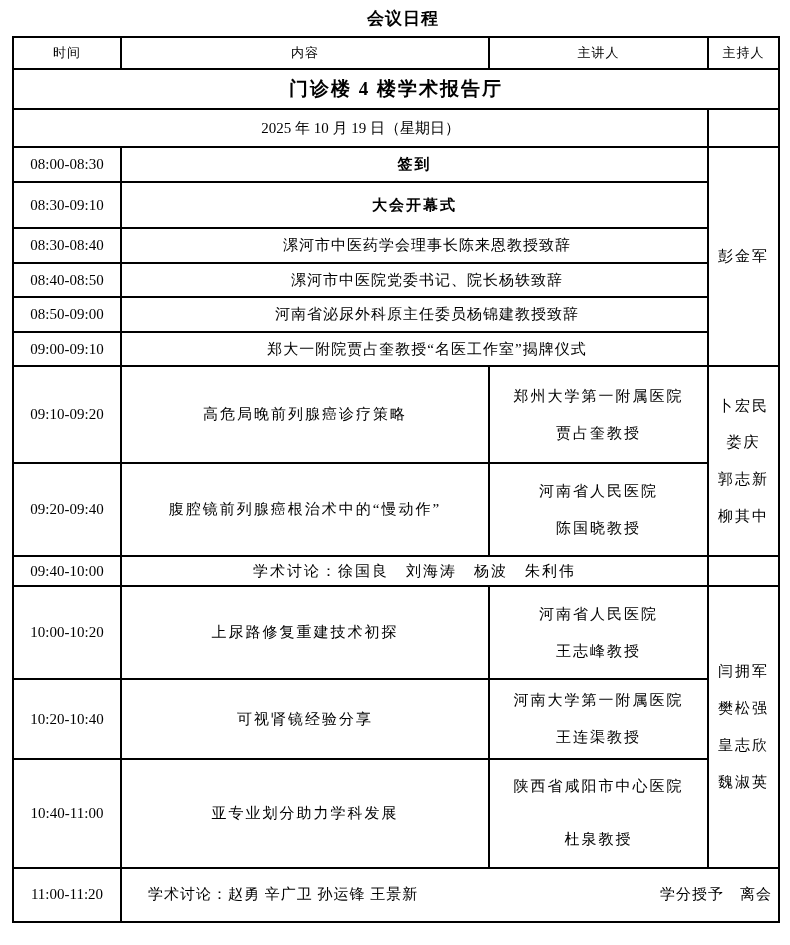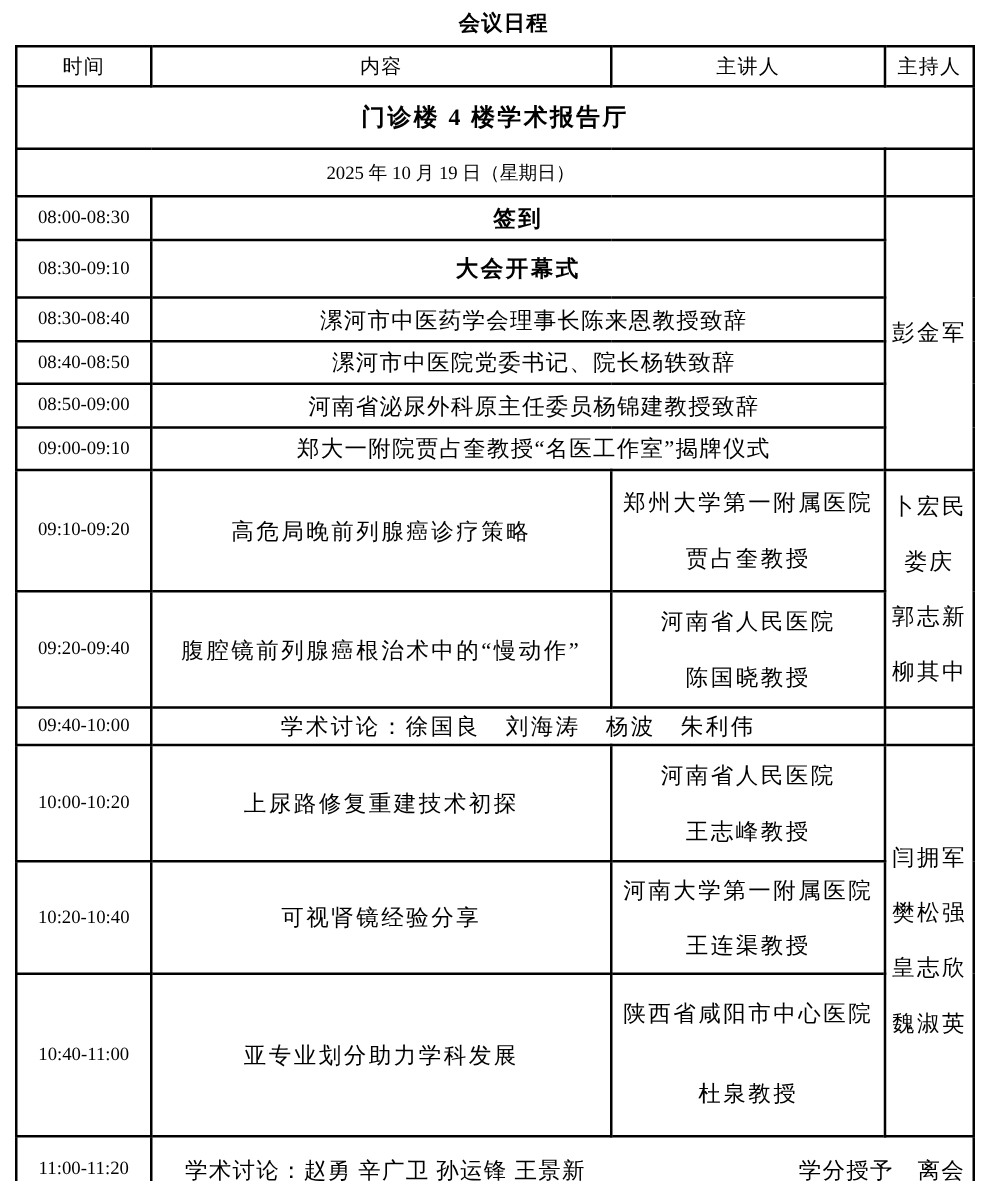--- a/index.html
+++ b/index.html
@@ -11,23 +11,23 @@
   .page-title{
     text-align:center;font-weight:bold;font-size:17px;
     padding:7px 0 6px 16px;letter-spacing:1px;
   }
   table.schedule{
     border-collapse:collapse;table-layout:fixed;
     width:766px;margin-left:12px;
   }
   td{
     border:2px solid #000;text-align:center;vertical-align:middle;
-    font-size:18px;padding:0;overflow:hidden;
+    font-size:15px;padding:0;overflow:hidden;
   }
-  td.hdr{font-size:16px;letter-spacing:1px;}
+  td.hdr{font-size:13px;letter-spacing:1px;}
   td.venue{font-size:19px;font-weight:bold;letter-spacing:2px;}
   td.date{font-size:15px;}
   td.time{font-size:15px;letter-spacing:0;margin-left:42px;}
   td.content{letter-spacing:2px;}
   td.content.tight{letter-spacing:1px;padding-left:25px;}
   td.bold{font-weight:bold;}
   td.spk div{line-height:2.45;letter-spacing:2px;}
   td.spk.tall div{line-height:3.55;}
   td.host div{line-height:2.45;letter-spacing:2px;}
   td.merged-last .rowflex{
@@ -49,21 +49,21 @@
   </colgroup>
 
   <tbody>
       <tr style="height:32px">
     <td class="hdr">时间</td>
     <td class="hdr">内容</td>
     <td class="hdr">主讲人</td>
     <td class="hdr">主持人</td>
   </tr>
 
-  <tr style="height:50px">
+  <tr style="height:40px">
     <td class="venue" colspan="4">门诊楼 4 楼学术报告厅</td>
   </tr>
 
   <tr style="height:38px">
     <td class="date" colspan="3">2025 年 10 月 19 日（星期日）</td>
     <td></td>
   </tr>
 
   <tr style="height:35px">
     <td class="time">08:00-08:30</td>

